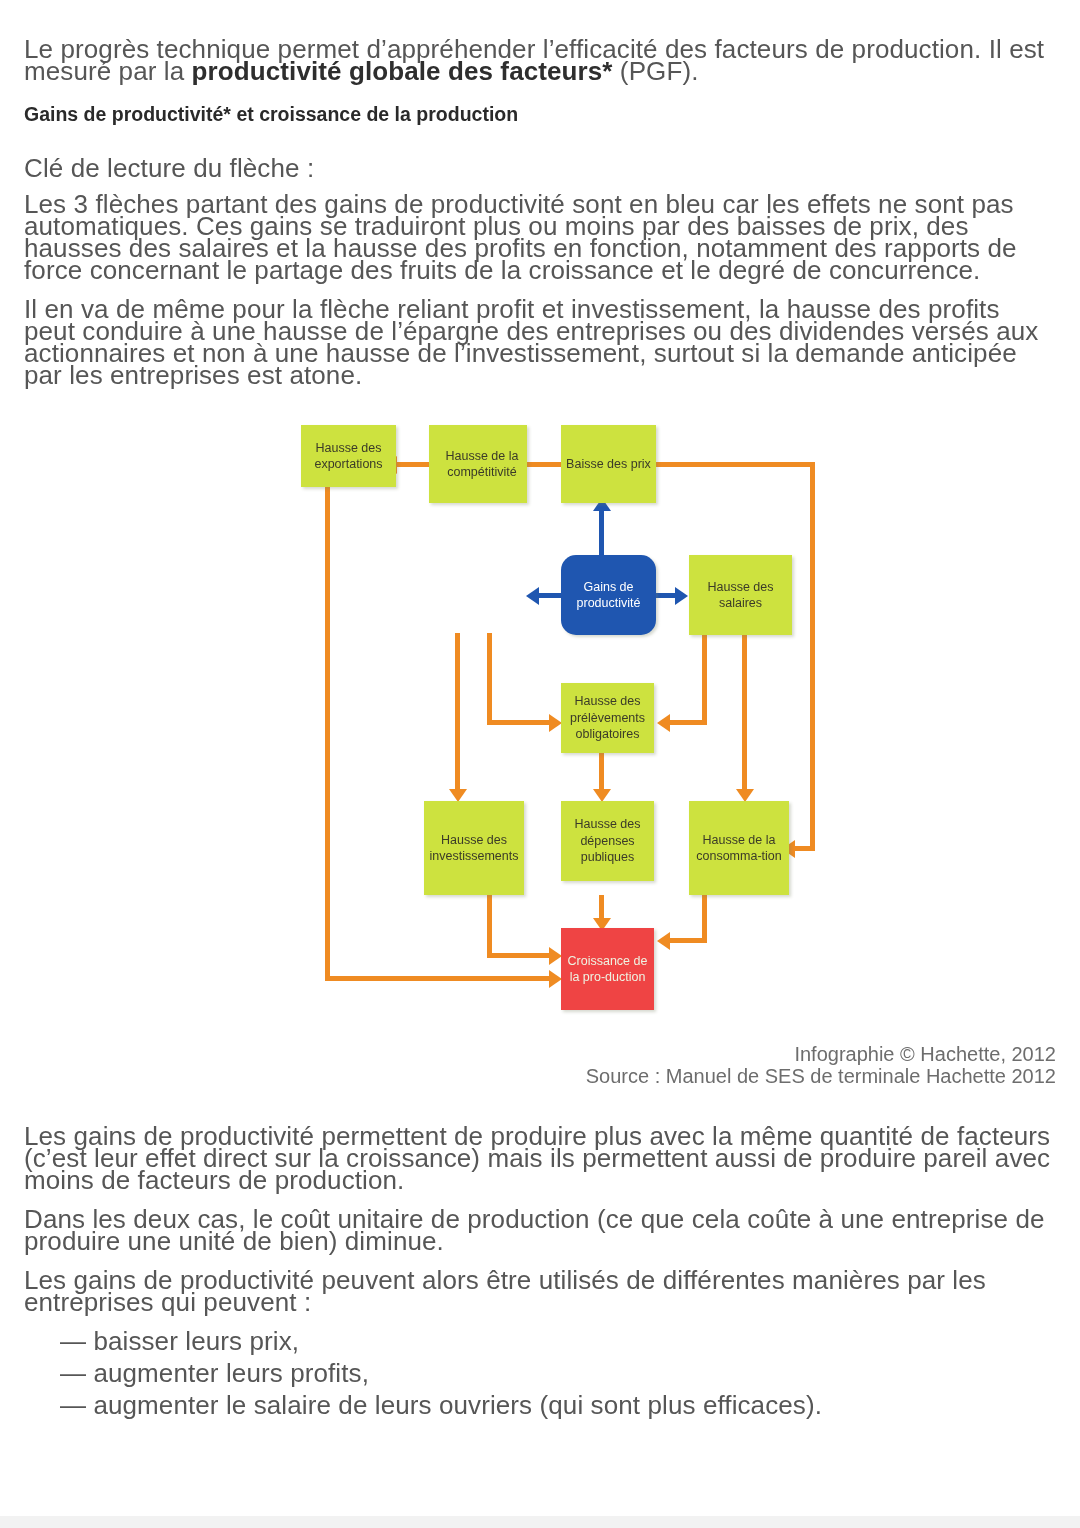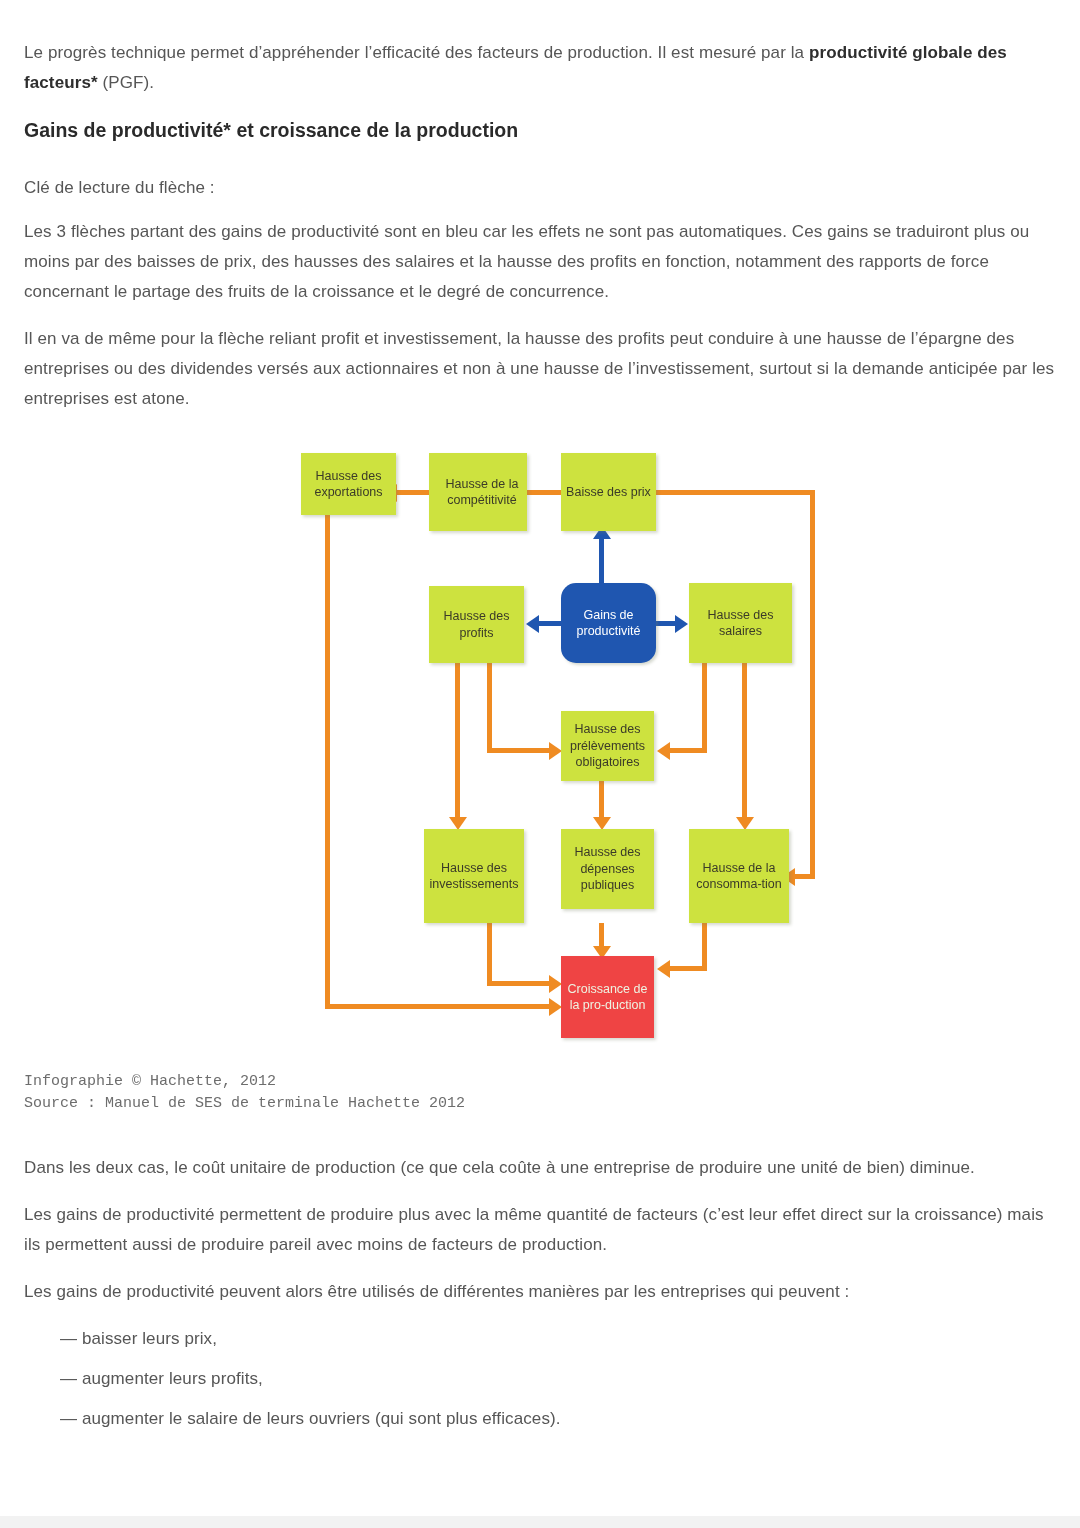--- a/index.html
+++ b/index.html
@@ -10,22 +10,22 @@
   body {
     width: 1080px; height: 1528px;
     font-family: "Liberation Sans", sans-serif;
     color: #4a4a4a;
     position: relative;
     overflow: hidden;
   }
   .page { padding: 0 24px; }
 
   p.para {
-    font-size: 17px;
-    line-height: 30px;
+    font-size: 26px;
+    line-height: 22px;
     color: #565656;
     margin: 0 0 17px 0;
     letter-spacing: 0.1px;
   }
   p.para.tight { margin-bottom: 14px; }
   .bold { font-weight: bold; color: #2e2e2e; }
   h3.heading {
     font-size: 19.5px;
     line-height: 30px;
     font-weight: bold;
@@ -108,25 +108,24 @@
     border-bottom: 13px solid #ef8b22;
   }
   .arrow.left.blue  { border-right-color: #1f56b0; }
   .arrow.right.blue { border-left-color: #1f56b0; }
   .arrow.up.blue    { border-bottom-color: #1f56b0; }
 
   .caption {
     position: absolute;
     left: 0; right: 0;
     top: 640px;
-    text-align: left;
-    font-size: 15px;
+    text-align: right;
+    font-size: 20px;
     line-height: 22px;
     color: #6d6d6d;
-    font-family: Liberation Mono, monospace;
   }
   .caption div { display: block; }
 
   .footer-bar {
     position: absolute;
     left: 0; bottom: 0;
     width: 1080px; height: 12px;
     background: #f2f2f2;
   }
 </style>
@@ -208,23 +207,20 @@
       </div>
 
       <div class="node" style="left:152px; top:22px; width:98px; height:78px;padding-left:10px;">
         <span>Hausse de la compétitivité</span>
       </div>
 
       <div class="node" style="left:284px; top:22px; width:95px; height:78px;">
         <span>Baisse des prix</span>
       </div>
 
-      <div class="node" style="left:152px; top:155px; width:95px; height:77px;">
-        <span>Hausse des profits</span>
-      </div>
 
       <div class="node blue" style="left:284px; top:152px; width:95px; height:80px;">
         <span>Gains de productivité</span>
       </div>
 
       <div class="node" style="left:412px; top:152px; width:103px; height:80px;">
         <span>Hausse des salaires</span>
       </div>
 
       <div class="node" style="left:284px; top:280px; width:93px; height:70px;">
@@ -250,22 +246,22 @@
     </div>
 
     <div class="caption">
       <div>Infographie © Hachette, 2012</div>
       <div>Source : Manuel de SES de terminale Hachette 2012</div>
     </div>
   </div>
 
   <div style="height:22px"></div>
 
+  <p class="para">Les gains de productivité permettent de produire plus avec la même quantité de facteurs (c’est leur effet direct sur la croissance) mais ils permettent aussi de produire pareil avec moins de facteurs de production.</p>
   <p class="para">Dans les deux cas, le coût unitaire de production (ce que cela coûte à une entreprise de produire une unité de bien) diminue.</p>
-  <p class="para">Les gains de productivité permettent de produire plus avec la même quantité de facteurs (c’est leur effet direct sur la croissance) mais ils permettent aussi de produire pareil avec moins de facteurs de production.</p>
   <p class="para">Les gains de productivité peuvent alors être utilisés de différentes manières par les entreprises qui peuvent :</p>
 
   <p class="para" style="margin:0 0 10px 36px;">— baisser leurs prix,</p>
   <p class="para" style="margin:0 0 10px 36px;">— augmenter leurs profits,</p>
   <p class="para" style="margin:0 0 10px 36px;">— augmenter le salaire de leurs ouvriers (qui sont plus efficaces).</p>
 
 </div>
 
 <div class="footer-bar"></div>
 

